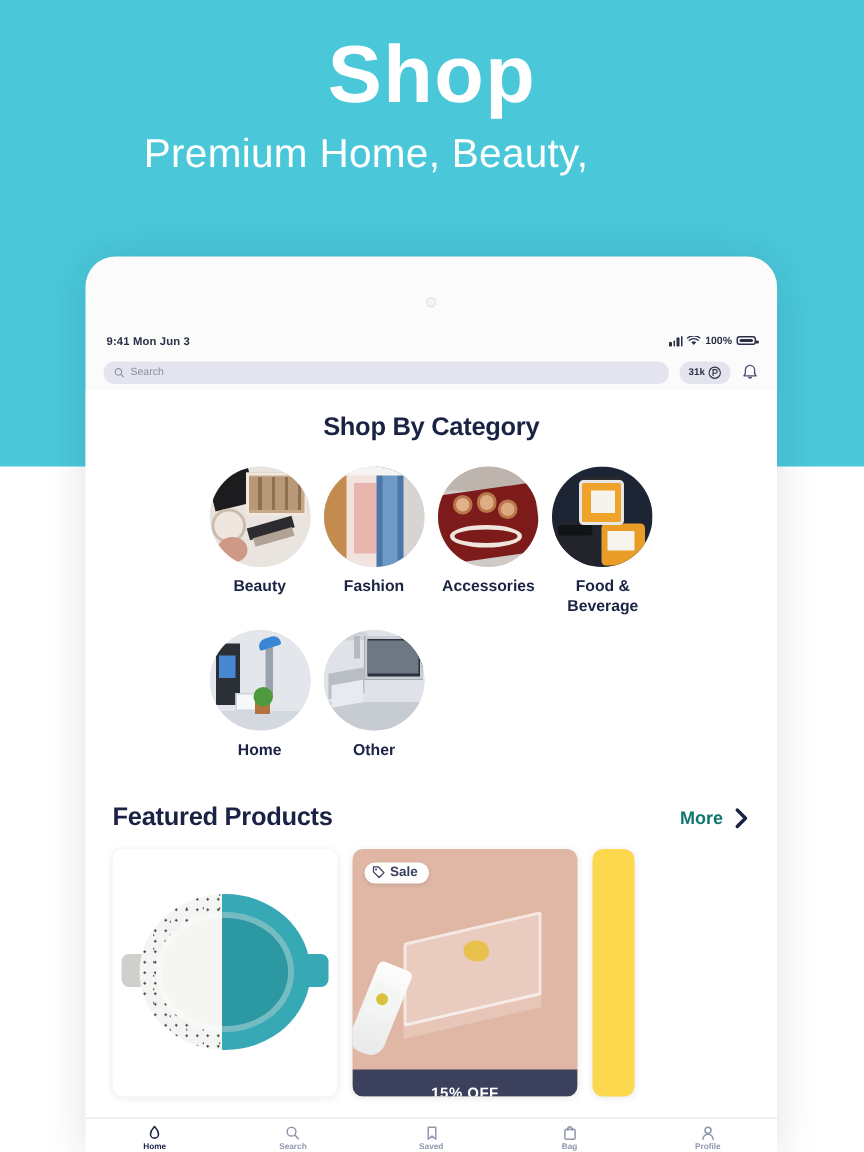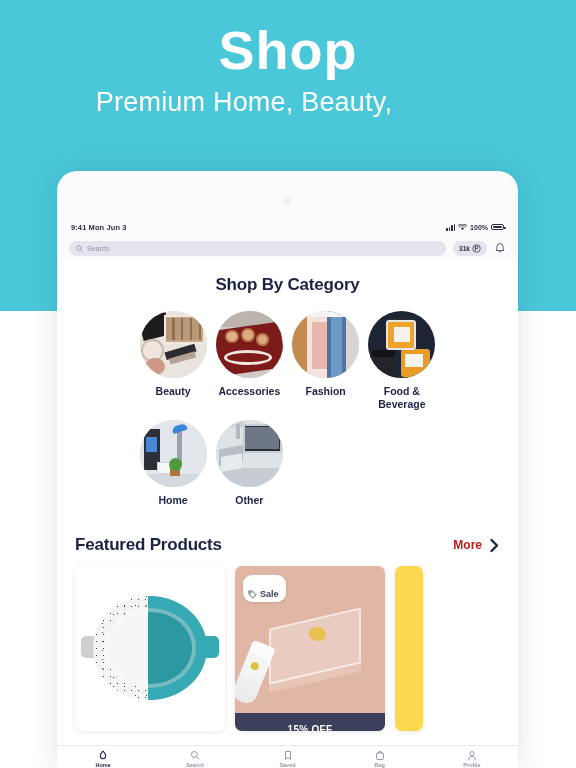--- a/index.html
+++ b/index.html
@@ -218,21 +218,21 @@
     padding: 0 18px;
     margin-top: 28px;
   }
   .featured-title {
     font-size: 17px; font-weight: bold; color: #1b2344;
     letter-spacing: -0.2px;
   }
   .more-link {
     display: flex; align-items: center; gap: 7px;
   }
-  .more-text { font-size: 12px; font-weight: bold; color: #b91c1c; }
+  .more-text { font-size: 12px; font-weight: bold; color: #0f766e; }
 
   .cards {
     display: flex; gap: 10px;
     padding: 0 18px;
     margin-top: 11px;
   }
   .card {
     border-radius: 7px; overflow: hidden; position: relative;
     height: 165px;
     box-shadow: 0 1px 5px rgba(25,35,60,0.10);
@@ -270,21 +270,21 @@
     border-radius: 5px; background: #cfcfcb;
   }
   .handle-l { left: 6px; }
   .handle-r { left: 126px; background: #36a9b4; }
 
   
   .sale-badge {
     position: absolute; left: 8px; top: 9px;
     background: #ffffff; border-radius: 9px;
     display: flex; align-items: center; gap: 3px;
-    padding: 14px 7px 3px 5px;
+    padding: 1px 7px 3px 5px;
     box-shadow: 0 1px 3px rgba(0,0,0,.12);
   }
   .sale-text { font-size: 9px; font-weight: bold; color: #3a3f5c; }
   .glass-plate {
     position: absolute; left: 34px; top: 52px;
     width: 92px; height: 56px;
     background: rgba(255,255,255,0.30);
     border: 2px solid rgba(255,255,255,0.55);
     transform: skewY(-13deg);
     border-radius: 2px;
@@ -403,45 +403,45 @@
                 <span class="b5"></span>
                 <span class="b6"></span>
                 <span class="b7"></span>
             </div>
           </div>
           <div class="cat-label">Beauty</div>
         </div>
 
         <div class="cat-item">
           <div class="cat-circle">
-            <div class="ph ph-acc">
-              <span class="a5"></span>
-                <span class="a0"></span>
-                <span class="a1"></span>
-              <span class="a2"></span>
-                <span class="a3"></span>
-                <span class="a4"></span>
-            </div>
-          </div>
-          <div class="cat-label">Accessories</div>
-        </div>
-
-        <div class="cat-item">
-          <div class="cat-circle">
             <div class="ph ph-fashion">
               <span class="f1"></span>
                 <span class="f2"></span>
                 <span class="f3"></span>
               <span class="f4"></span>
                 <span class="f5"></span>
                 <span class="f6"></span>
                 <span class="f7"></span>
             </div>
           </div>
           <div class="cat-label">Fashion</div>
+        </div>
+
+        <div class="cat-item">
+          <div class="cat-circle">
+            <div class="ph ph-acc">
+              <span class="a5"></span>
+                <span class="a0"></span>
+                <span class="a1"></span>
+              <span class="a2"></span>
+                <span class="a3"></span>
+                <span class="a4"></span>
+            </div>
+          </div>
+          <div class="cat-label">Accessories</div>
         </div>
 
         <div class="cat-item">
           <div class="cat-circle">
             <div class="ph ph-food">
               <span class="d4"></span>
                 <span class="d5"></span>
                 <span class="d6"></span>
                 <span class="d7"></span>
               <span class="d2"></span>

